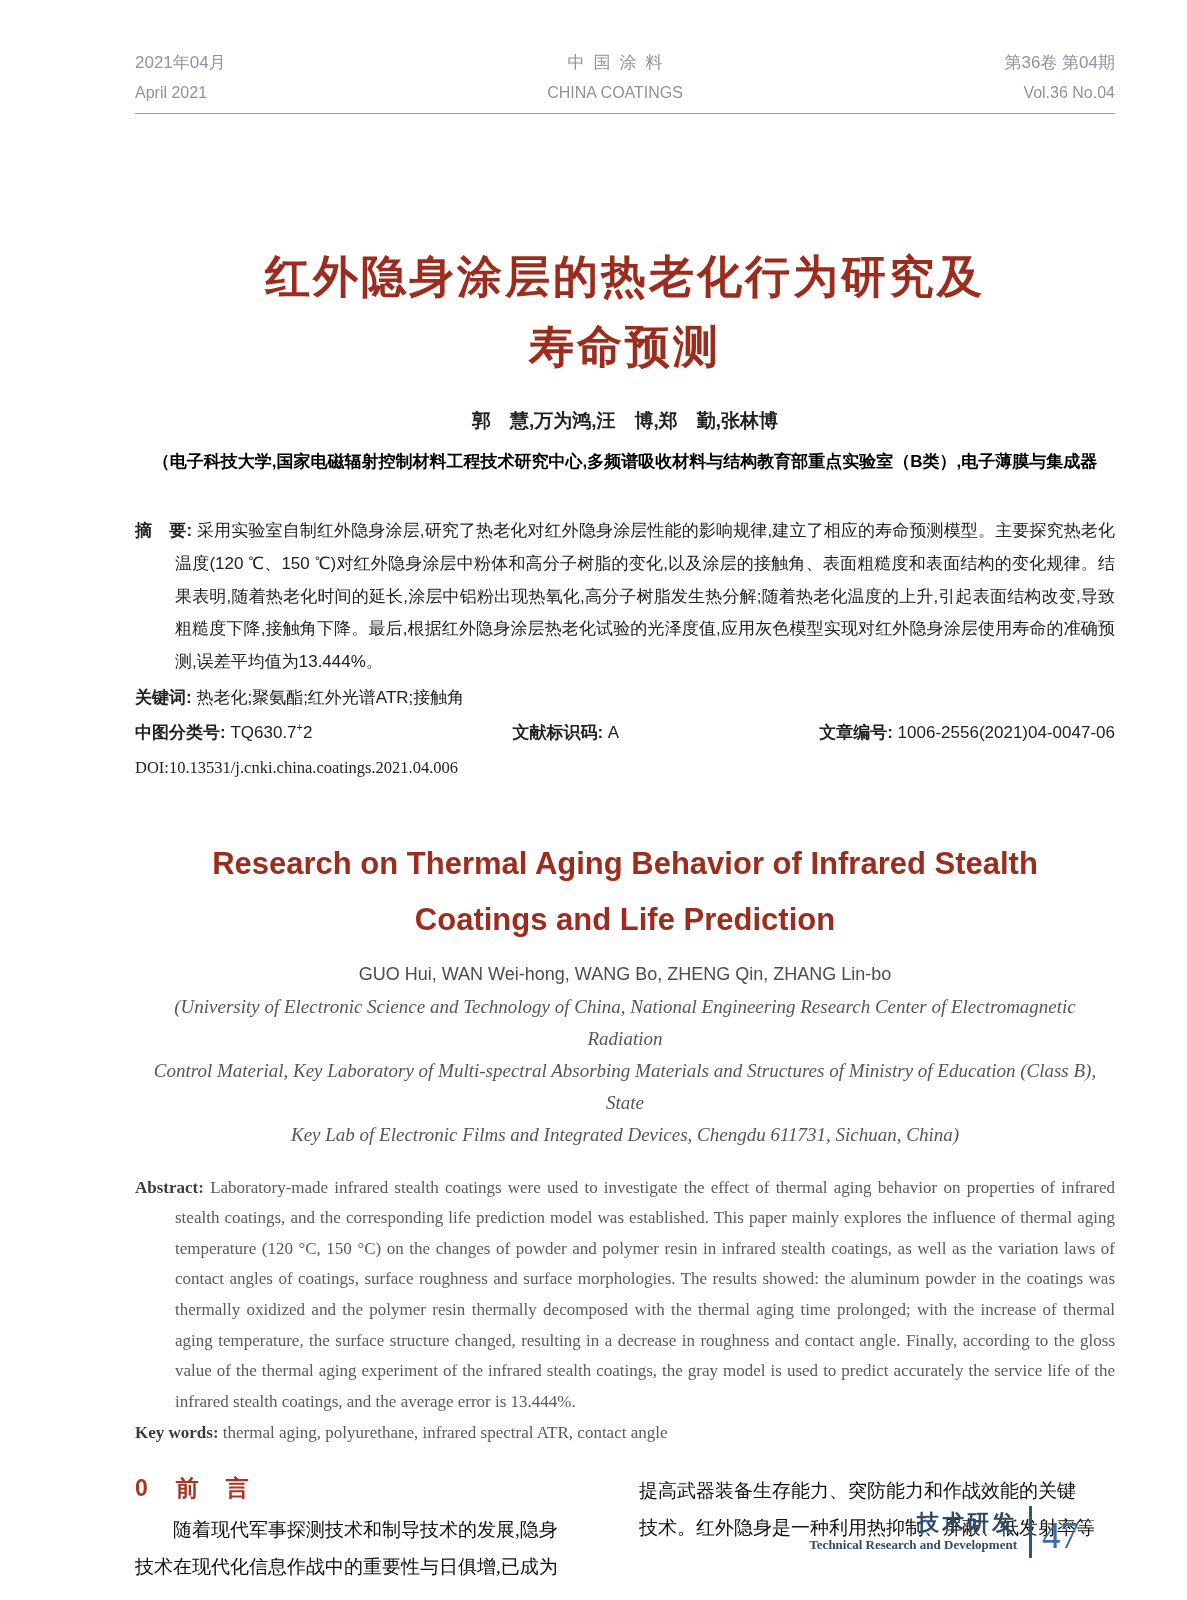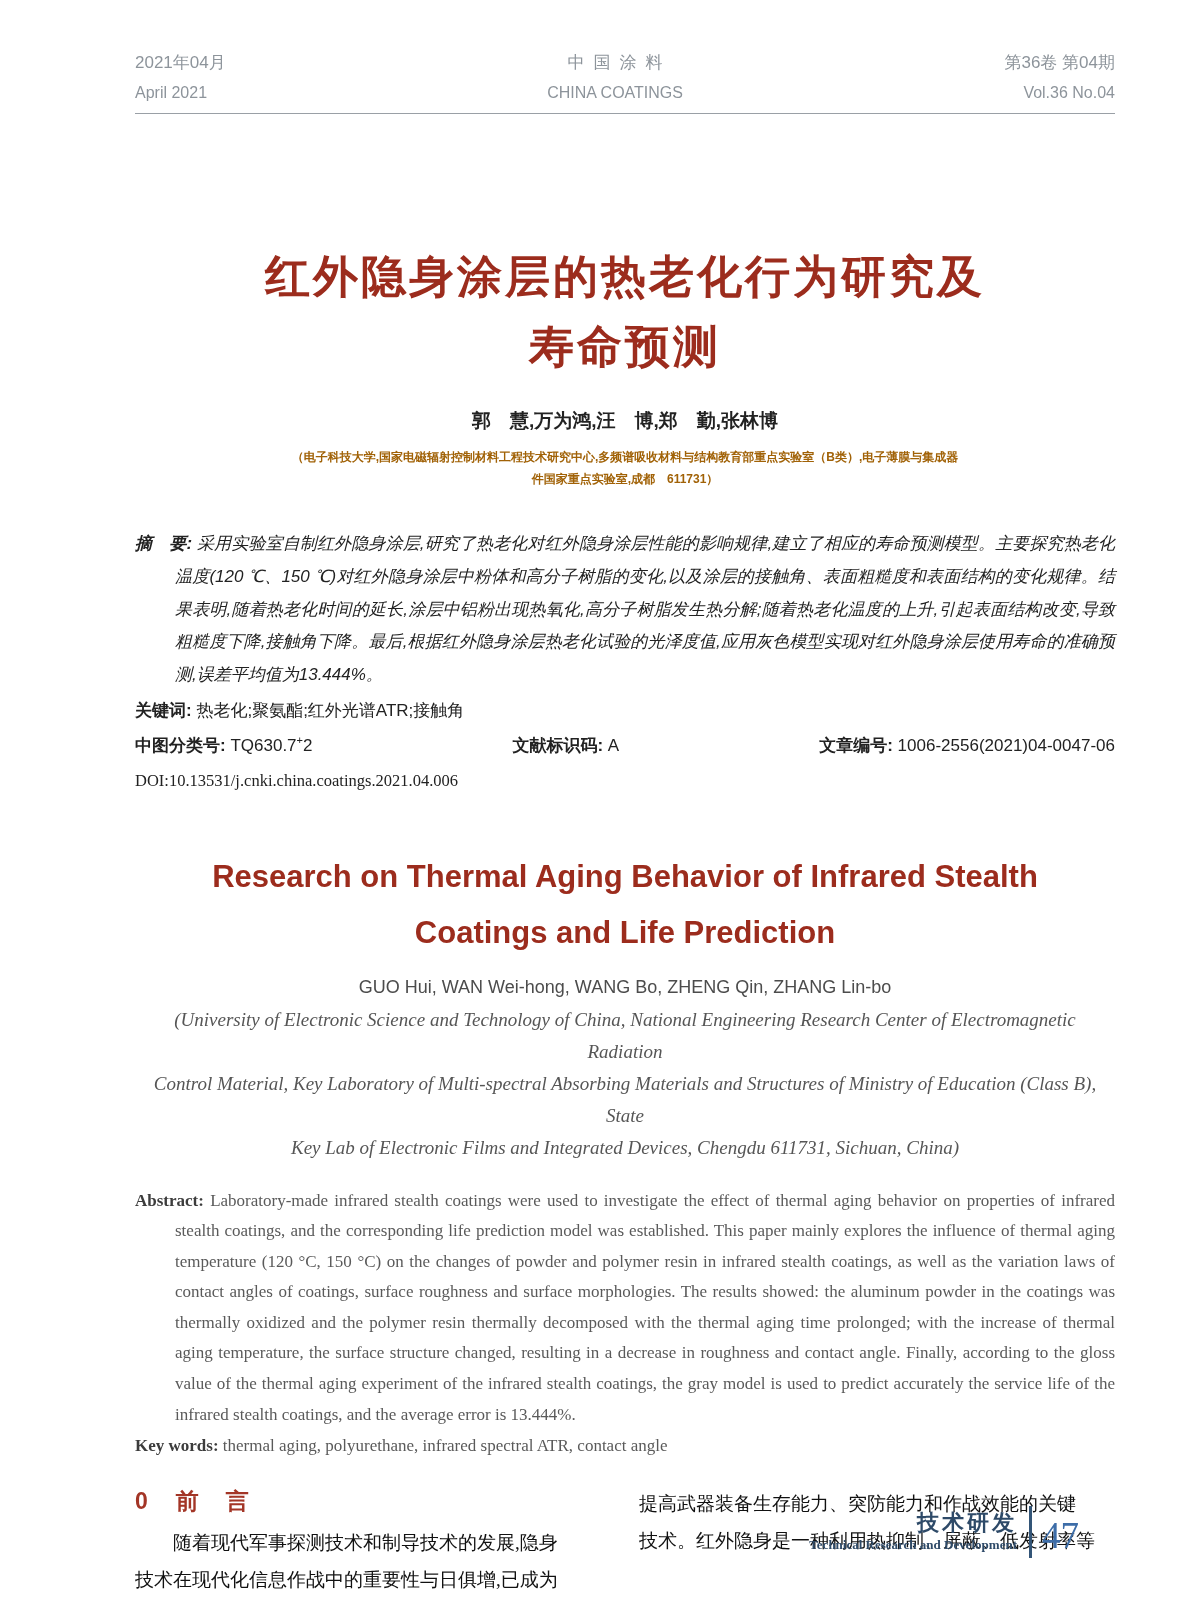--- a/index.html
+++ b/index.html
@@ -46,35 +46,34 @@
   .authors-cn {
     margin-top: 26px;
     text-align: center;
     font-size: 19px;
     font-weight: bold;
     color: #222;
   }
   .affil-cn {
     margin-top: 12px;
     text-align: center;
-    font-size: 12px;
+    font-size: 17px;
     font-weight: 600;
     line-height: 1.85;
-    color: #a16207;
+    color: #000000;
   }
   
   .abstract-cn {
     margin-top: 38px;
     font-size: 17px;
     line-height: 1.92;
     text-align: justify;
     padding-left: 40px;
     text-indent: -40px;
     color: #222;
-    font-style: italic;
   }
   .abstract-cn .label, .keywords-cn .label, .meta-label { font-weight: bold; }
   .keywords-cn {
     margin-top: 8px;
     font-size: 17px;
     color: #222;
   }
   .meta-row {
     margin-top: 12px;
     display: flex;
@@ -214,21 +213,20 @@
 
   <h1 class="title-cn">
     <span>红外隐身涂层的热老化行为研究及</span><br>
     <span>寿命预测</span>
   </h1>
 
   <div class="authors-cn">郭　慧,万为鸿,汪　博,郑　勤,张林博</div>
 
   <div class="affil-cn">
     <div>（电子科技大学,国家电磁辐射控制材料工程技术研究中心,多频谱吸收材料与结构教育部重点实验室（B类）,电子薄膜与集成器</div>
-    <div>件国家重点实验室,成都　611731）</div>
   </div>
 
   <div class="abstract-cn">
     <span class="label">摘　要:</span>
     <span>采用实验室自制红外隐身涂层,研究了热老化对红外隐身涂层性能的影响规律,建立了相应的寿命预测模型。主要探究热老化温度(120 ℃、150 ℃)对红外隐身涂层中粉体和高分子树脂的变化,以及涂层的接触角、表面粗糙度和表面结构的变化规律。结果表明,随着热老化时间的延长,涂层中铝粉出现热氧化,高分子树脂发生热分解;随着热老化温度的上升,引起表面结构改变,导致粗糙度下降,接触角下降。最后,根据红外隐身涂层热老化试验的光泽度值,应用灰色模型实现对红外隐身涂层使用寿命的准确预测,误差平均值为13.444%。</span>
   </div>
 
   <div class="keywords-cn">
     <span class="label">关键词:</span>
     <span>热老化;聚氨酯;红外光谱ATR;接触角</span>

